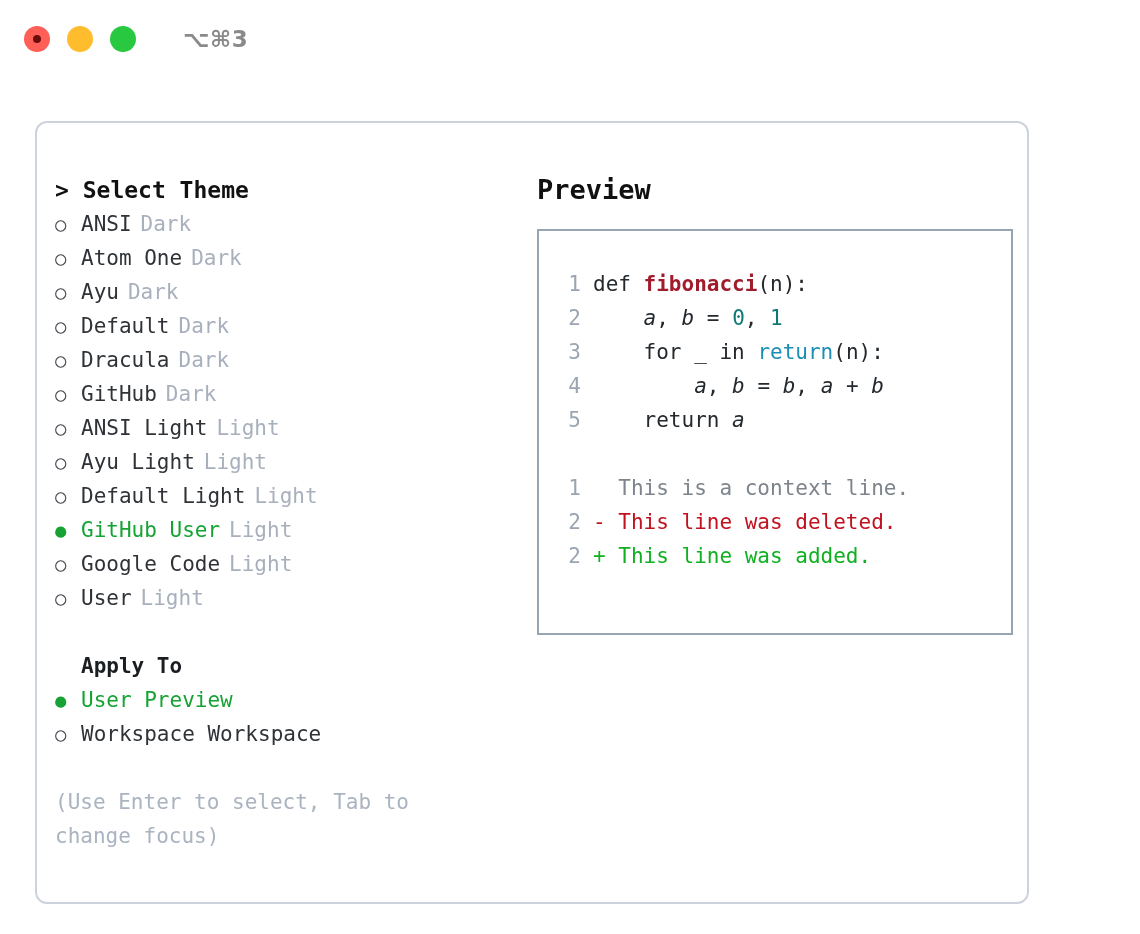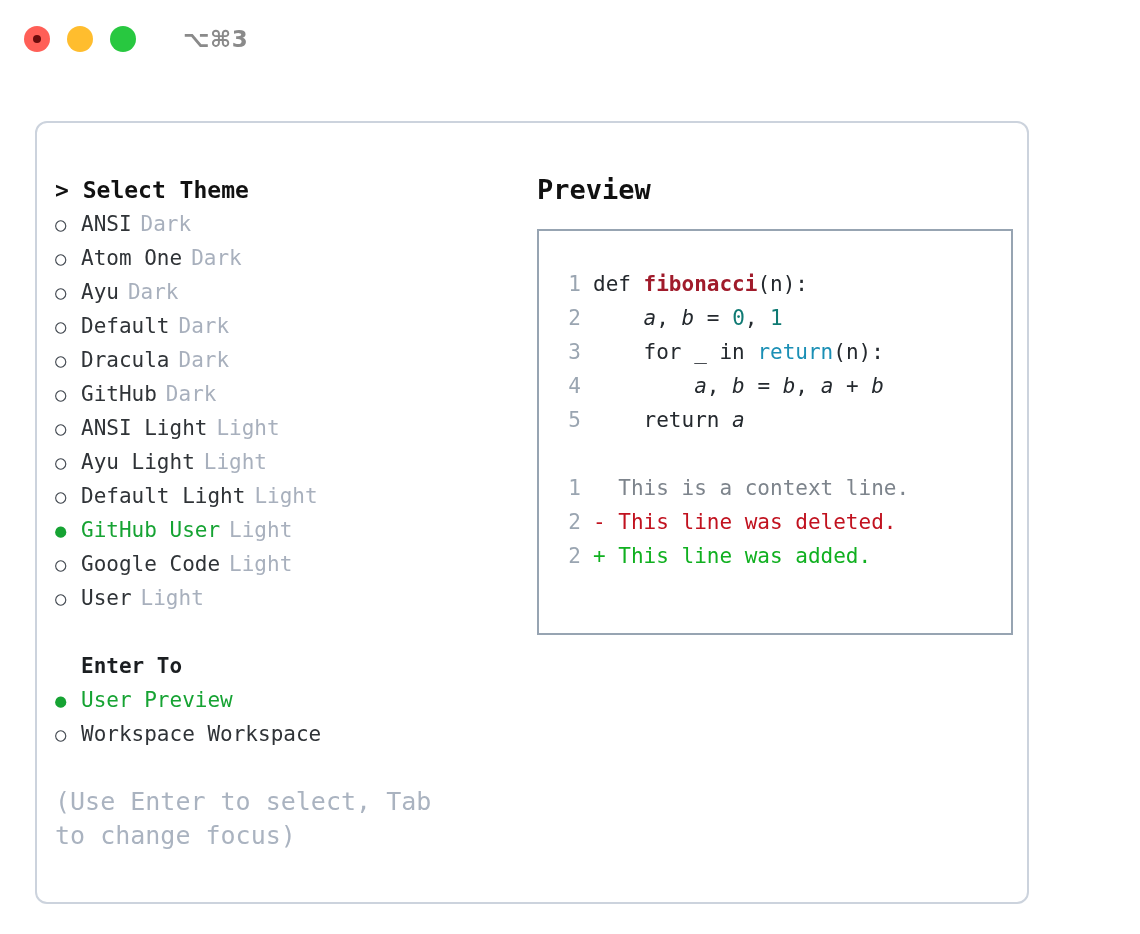--- a/index.html
+++ b/index.html
@@ -113,21 +113,21 @@
     font-size: 21px;
     color: #1b1e21;
     line-height: 34px;
     padding-left: 26px;
     white-space: pre;
     font-weight: 600;
   }
 
   .hint {
     margin-top: 34px;
-    font-size: 25px;
+    font-size: 21px;
     color: #aab3c0;
     line-height: 34px;
     width: 410px;
   }
 
   
   .right-col {
     flex: 1;
     padding-left: 20px;
   }
@@ -199,21 +199,21 @@
           <div class="opt-row"><span class="bullet">○</span><span class="opt-label">GitHub</span><span class="opt-tag">Dark</span></div>
           <div class="opt-row"><span class="bullet">○</span><span class="opt-label">ANSI Light</span><span class="opt-tag">Light</span></div>
           <div class="opt-row"><span class="bullet">○</span><span class="opt-label">Ayu Light</span><span class="opt-tag">Light</span></div>
           <div class="opt-row"><span class="bullet">○</span><span class="opt-label">Default Light</span><span class="opt-tag">Light</span></div>
           <div class="opt-row selected"><span class="bullet sel">●</span><span class="opt-label">GitHub User</span><span class="opt-tag">Light</span></div>
           <div class="opt-row"><span class="bullet">○</span><span class="opt-label">Google Code</span><span class="opt-tag">Light</span></div>
           <div class="opt-row"><span class="bullet">○</span><span class="opt-label">User</span><span class="opt-tag">Light</span></div>
         </div>
 
       <div class="apply-block">
-        <div class="apply-title">Enter To</div>
+        <div class="apply-title">Apply To</div>
         <div id="apply-list">
             <div class="opt-row selected"><span class="bullet sel">●</span><span class="opt-label">User Preview</span></div>
             <div class="opt-row"><span class="bullet">○</span><span class="opt-label">Workspace Workspace</span></div>
           </div>
       </div>
 
       <div class="hint">(Use Enter to select, Tab to change focus)</div>
     </div>
 
     <div class="right-col">

